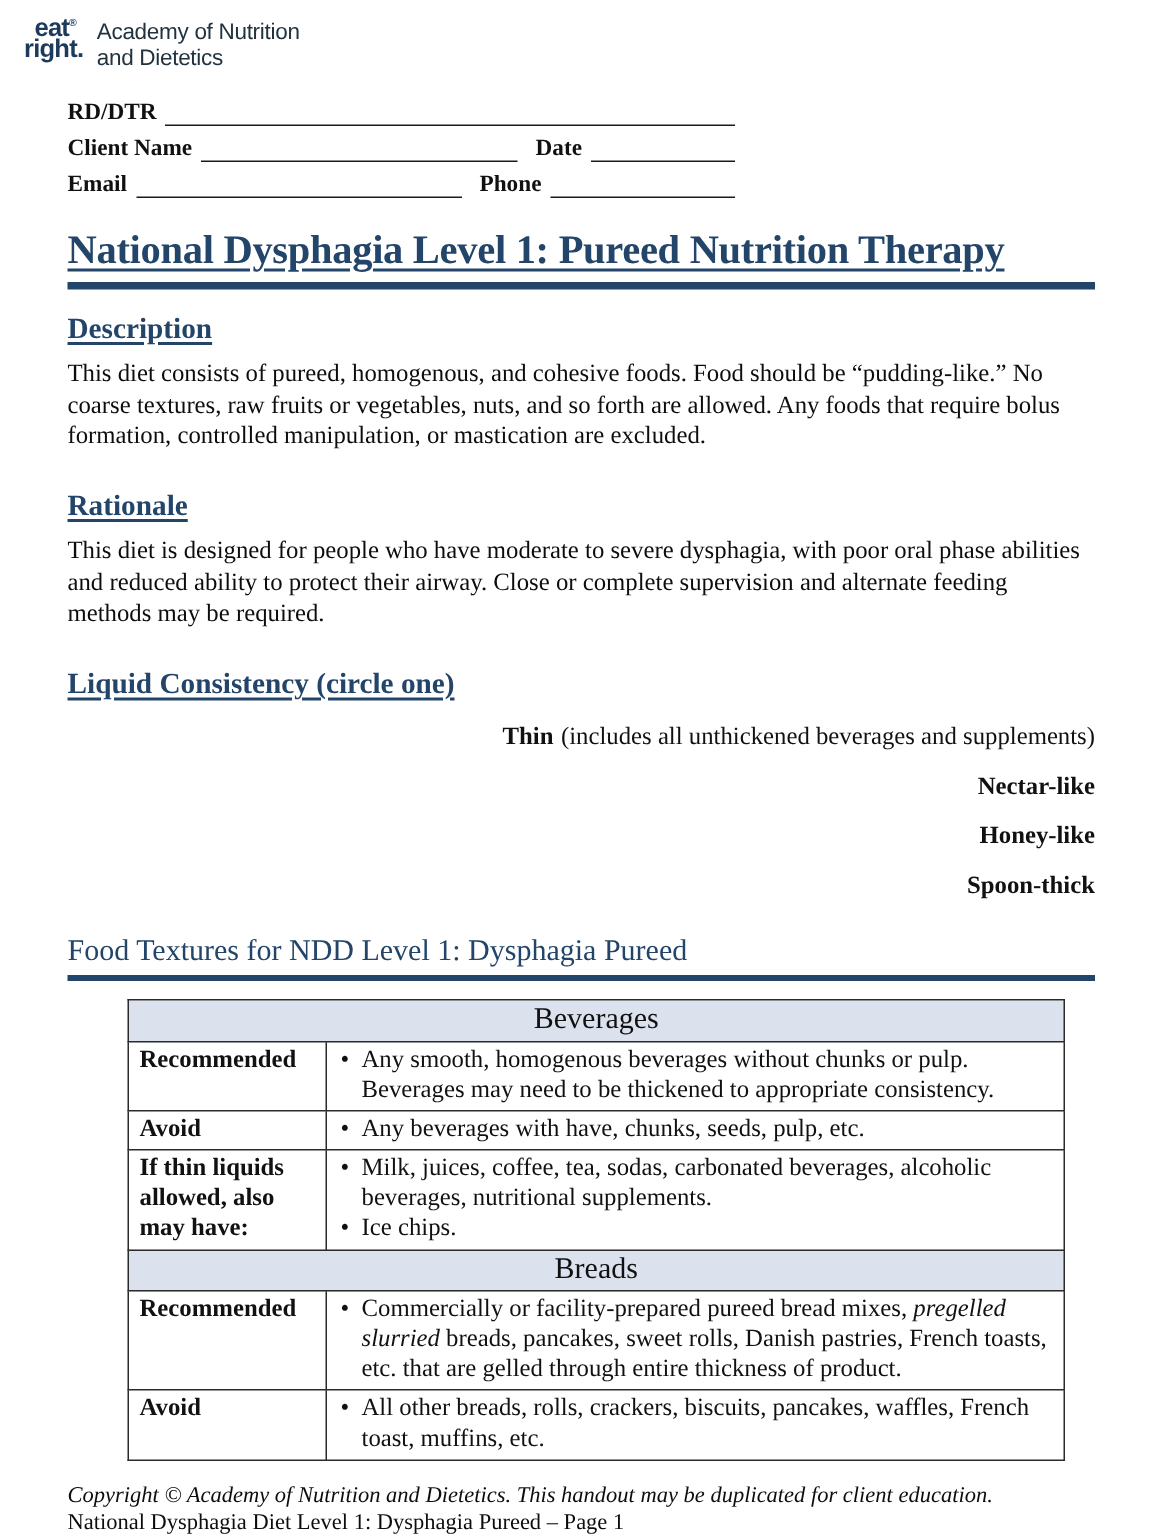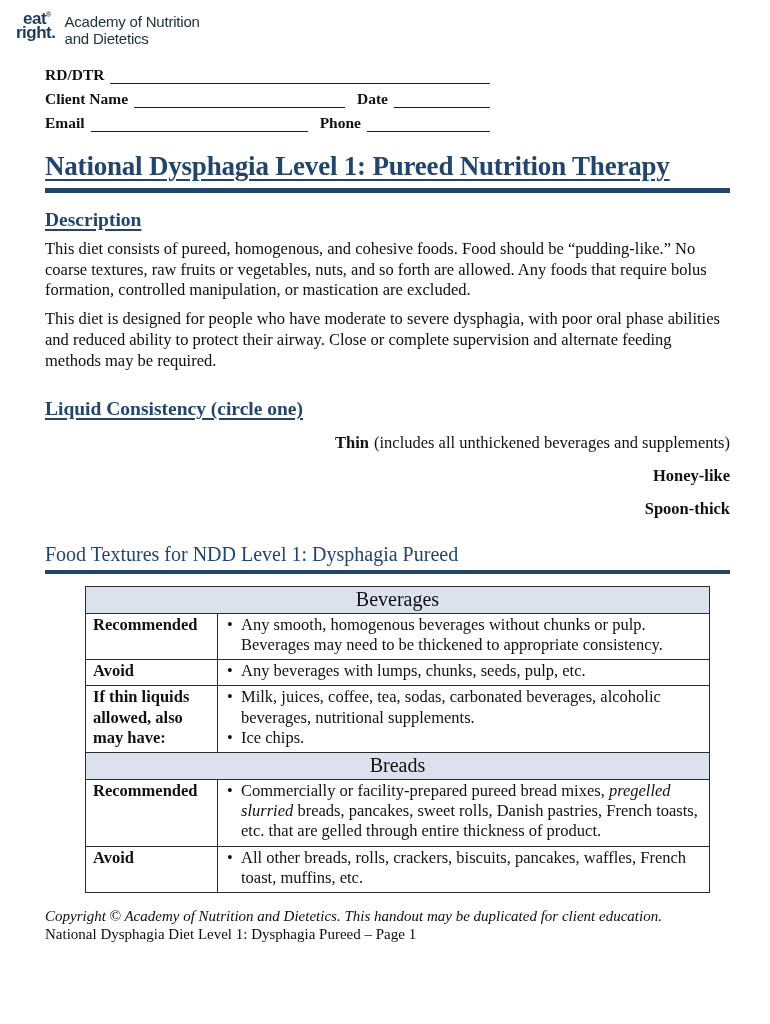--- a/index.html
+++ b/index.html
@@ -113,26 +113,30 @@
         <span class="fline w123"></span>
       </div>
     </div>
 
     <h1>National Dysphagia Level 1: Pureed Nutrition Therapy</h1>
     <div class="rule"></div>
 
     <h2 class="first">Description</h2>
     <p>This diet consists of pureed, homogenous, and cohesive foods. Food should be “pudding-like.” No coarse textures, raw fruits or vegetables, nuts, and so forth are allowed. Any foods that require bolus formation, controlled manipulation, or mastication are excluded.</p>
 
+    <h2>Rationale</h2>
     <p>This diet is designed for people who have moderate to severe dysphagia, with poor oral phase abilities and reduced ability to protect their airway. Close or complete supervision and alternate feeding methods may be required.</p>
 
     <h2>Liquid Consistency (circle one)</h2>
 
     <div class="option">
       <span class="opt-label">Thin</span><span class="opt-note">(includes all unthickened beverages and supplements)</span>
+    </div>
+    <div class="option">
+      <span class="opt-label">Nectar-like</span>
     </div>
     <div class="option">
       <span class="opt-label">Honey-like</span>
     </div>
     <div class="option">
       <span class="opt-label">Spoon-thick</span>
     </div>
 
     <h3>Food Textures for NDD Level 1: Dysphagia Pureed</h3>
     <div class="rule rule3"></div>
@@ -147,21 +151,21 @@
           <td class="tcontent">
             <div class="bullet">
               <span class="marker">•</span><span>Any smooth, homogenous beverages without chunks or pulp. Beverages may need to be thickened to appropriate consistency.</span>
             </div>
           </td>
         </tr>
         <tr>
           <td class="tlabel">Avoid</td>
           <td class="tcontent">
             <div class="bullet">
-              <span class="marker">•</span><span>Any beverages with lumps, chunks, seeds, pulp, etc.</span>
+              <span class="marker">•</span><span>Any beverages with have, chunks, seeds, pulp, etc.</span>
             </div>
           </td>
         </tr>
         <tr>
           <td class="tlabel">If thin liquids allowed, also may have:</td>
           <td class="tcontent">
             <div class="bullet">
               <span class="marker">•</span><span>Milk, juices, coffee, tea, sodas, carbonated beverages, alcoholic beverages, nutritional supplements.</span>
             </div>
             <div class="bullet">

